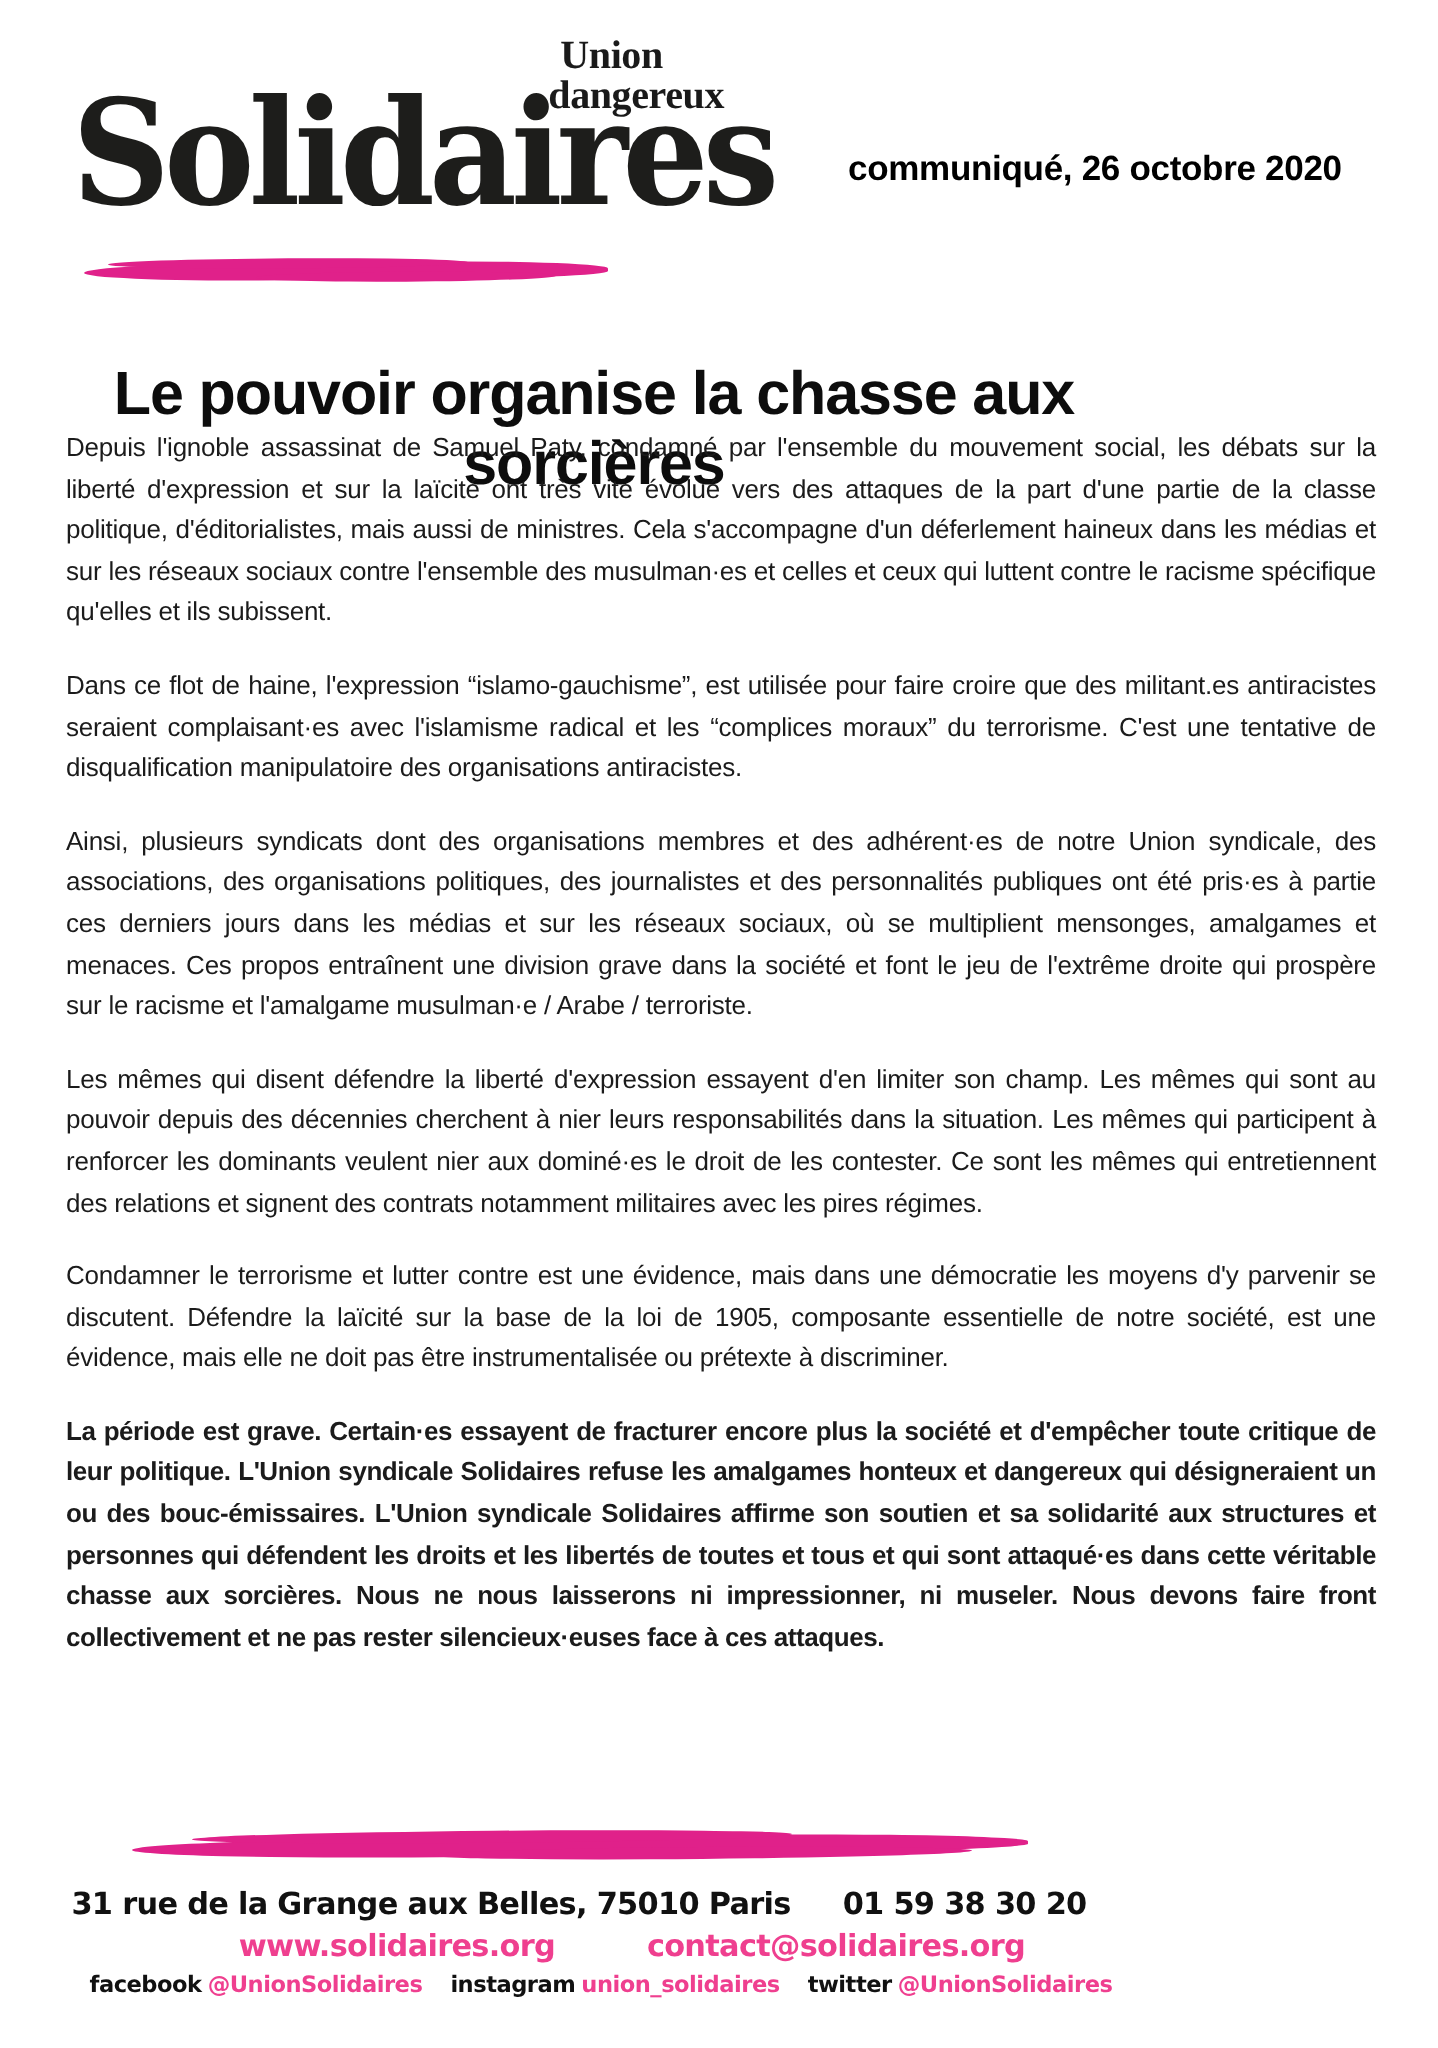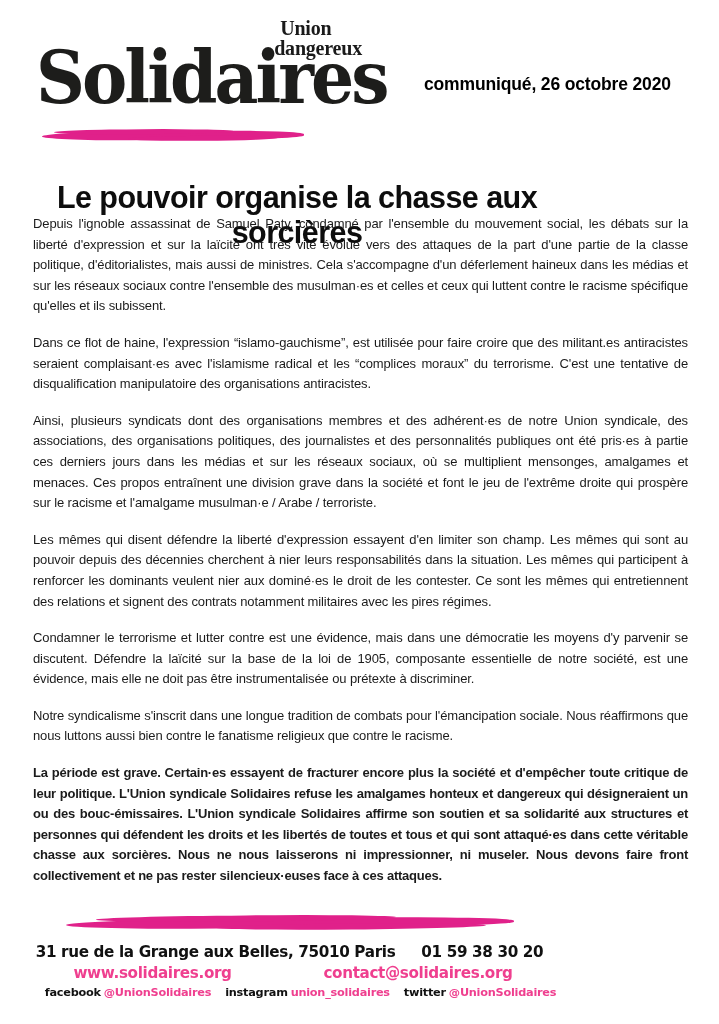--- a/index.html
+++ b/index.html
@@ -200,21 +200,21 @@
 
   .footer-web {
     margin-top: 3px;
     font-family: "DejaVu Sans", sans-serif;
     font-weight: 700;
     font-size: 15.2px;
     letter-spacing: -0.35px;
     color: #ef3f8f;
     white-space: nowrap;
   }
-  .footer-web .site { display: inline-block; width: 250px; text-align: left; padding-left: 7px;}
+  .footer-web .site { display: inline-block; width: 250px; text-align: center; padding-left: 7px;}
   .footer-web .mail { display: inline-block; text-align: right; }
 
   .footer-social {
     margin-top: 4px;
     font-family: "DejaVu Sans", sans-serif;
     font-weight: 700;
     font-size: 11.3px;
     letter-spacing: -0.25px;
     white-space: nowrap;
     color: #111111;
@@ -245,21 +245,20 @@
   </div>
 
   <h1 class="doc-title">Le pouvoir organise la chasse aux sorcières</h1>
 
   <div class="body-text">
     <p>Depuis l'ignoble assassinat de Samuel Paty, condamné par l'ensemble du mouvement social, les débats sur la liberté d'expression et sur la laïcité ont très vite évolué vers des attaques de la part d'une partie de la classe politique, d'éditorialistes, mais aussi de ministres. Cela s'accompagne d'un déferlement haineux dans les médias et sur les réseaux sociaux contre l'ensemble des musulman·es et celles et ceux qui luttent contre le racisme spécifique qu'elles et ils subissent.</p>
     <p>Dans ce flot de haine, l'expression “islamo-gauchisme”, est utilisée pour faire croire que des militant.es antiracistes seraient complaisant·es avec l'islamisme radical et les “complices moraux” du terrorisme. C'est une tentative de disqualification manipulatoire des organisations antiracistes.</p>
     <p>Ainsi, plusieurs syndicats dont des organisations membres et des adhérent·es de notre Union syndicale, des associations, des organisations politiques, des journalistes et des personnalités publiques ont été pris·es à partie ces derniers jours dans les médias et sur les réseaux sociaux, où se multiplient mensonges, amalgames et menaces. Ces propos entraînent une division grave dans la société et font le jeu de l'extrême droite qui prospère sur le racisme et l'amalgame musulman·e / Arabe / terroriste.</p>
     <p>Les mêmes qui disent défendre la liberté d'expression essayent d'en limiter son champ. Les mêmes qui sont au pouvoir depuis des décennies cherchent à nier leurs responsabilités dans la situation. Les mêmes qui participent à renforcer les dominants veulent nier aux dominé·es le droit de les contester. Ce sont les mêmes qui entretiennent des relations et signent des contrats notamment militaires avec les pires régimes.</p>
     <p>Condamner le terrorisme et lutter contre est une évidence, mais dans une démocratie les moyens d'y parvenir se discutent. Défendre la laïcité sur la base de la loi de 1905, composante essentielle de notre société, est une évidence, mais elle ne doit pas être instrumentalisée ou prétexte à discriminer.</p>
-    <p>Notre syndicalisme s'inscrit dans une longue tradition de combats pour l'émancipation sociale. Nous réaffirmons que nous luttons aussi bien contre le fanatisme religieux que contre le racisme.</p>
     <p class="last-para">La période est grave. Certain·es essayent de fracturer encore plus la société et d'empêcher toute critique de leur politique. L'Union syndicale Solidaires refuse les amalgames honteux et dangereux qui désigneraient un ou des bouc-émissaires. L'Union syndicale Solidaires affirme son soutien et sa solidarité aux structures et personnes qui défendent les droits et les libertés de toutes et tous et qui sont attaqué·es dans cette véritable chasse aux sorcières. Nous ne nous laisserons ni impressionner, ni museler. Nous devons faire front collectivement et ne pas rester silencieux·euses face à ces attaques.</p>
   </div>
 
   <div class="footer">
 
     <div class="footer-brush-wrap">
       <div class="footer-brush"></div>
     </div>
 
     <div class="footer-address">

